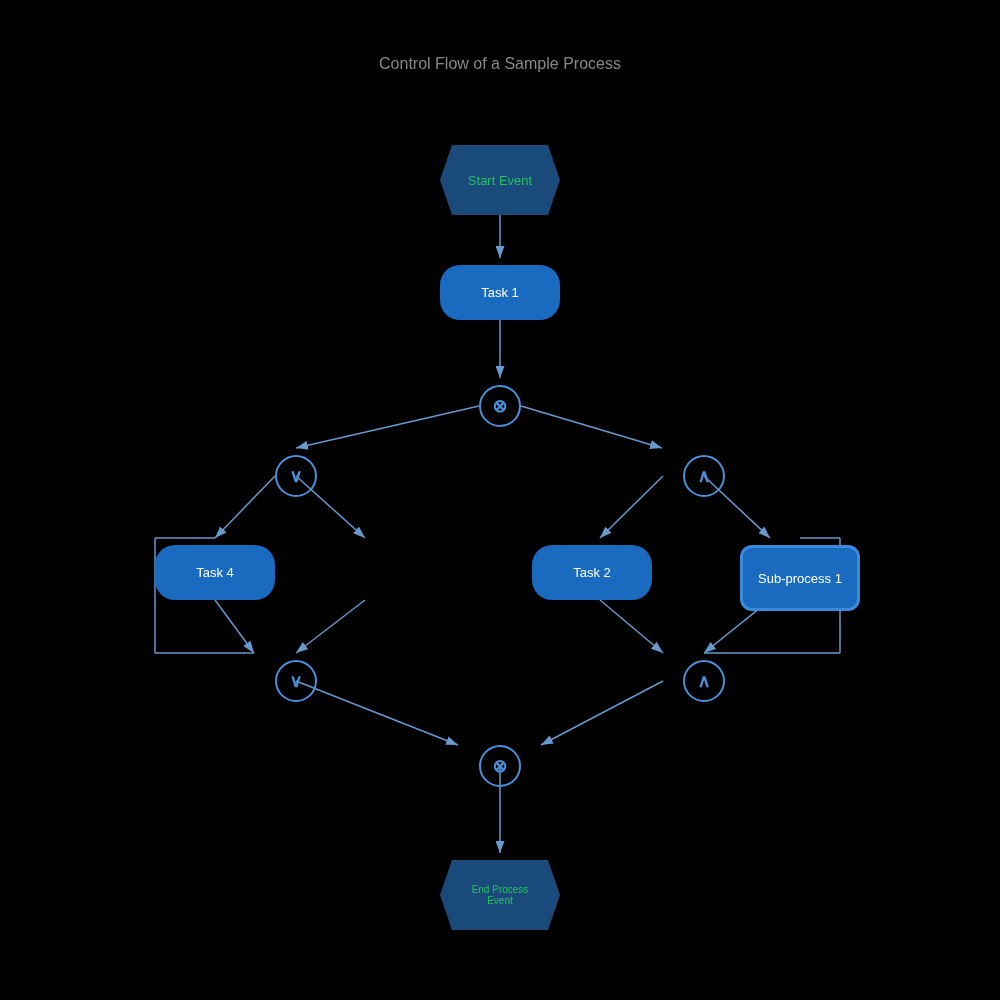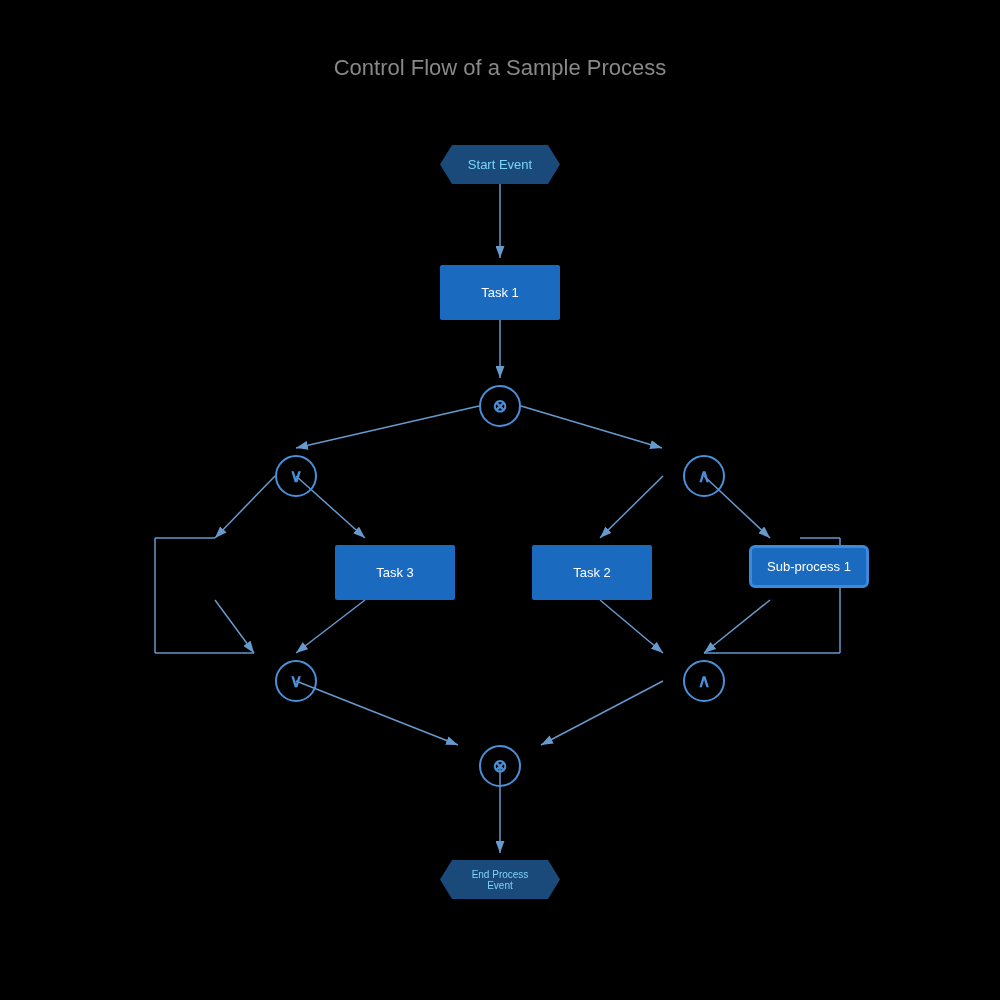--- a/index.html
+++ b/index.html
@@ -21,59 +21,58 @@
       display: flex;
       align-items: center;
       justify-content: center;
       text-align: center;
       color: #fff;
       font-size: 13px;
       font-weight: 500;
     }
     .task-node {
       background: #1a6abf;
-      border-radius: 2px;
+      border-radius: 20px;
       width: 120px;
       height: 55px;
     }
     .subprocess-node {
       background: #1a6abf;
-      border-radius: 6px;
+      border-radius: 12px;
       width: 120px;
-      height: 43px;
+      height: 66px;
       border: 3px solid #3a8ae0;
-      margin-left: 9px;
     }
     .hexagon-node {
       background: #1a4a7a;
-      color: #7dd3fc;
+      color: #22c55e;
       font-size: 13px;
       font-weight: 500;
       width: 120px;
-      height: 39px;
+      height: 70px;
       clip-path: polygon(10% 0%, 90% 0%, 100% 50%, 90% 100%, 10% 100%, 0% 50%);
     }
     .gateway-node {
       background: transparent;
       border: 2px solid #4a90d9;
       border-radius: 50%;
       width: 42px;
       height: 42px;
       color: #4a90d9;
       font-size: 18px;
       font-weight: bold;
     }
     .diagram-title {
       position: absolute;
       top: 55px;
       left: 0;
       right: 0;
       text-align: center;
       color: #888;
-      font-size: 22px;
+      font-size: 16px;
       font-weight: normal;
     }
     svg.arrows {
       position: absolute;
       top: 0;
       left: 0;
       width: 1000px;
       height: 1000px;
       pointer-events: none;
     }
@@ -143,24 +142,24 @@
   </div>
 
   <div class="node gateway-node" style="left:275px; top:455px;">
     <span>∨</span>
   </div>
 
   <div class="node gateway-node" style="left:683px; top:455px;">
     <span>∧</span>
   </div>
 
+  <div class="node task-node" style="left:155px; top:545px;">
+    <span>Task 4</span>
+  </div>
 
-  <div class="node task-node" style="left:335px; top:545px;">
-    <span>Task 3</span>
-  </div>
 
   <div class="node task-node" style="left:532px; top:545px;">
     <span>Task 2</span>
   </div>
 
   <div class="node subprocess-node" style="left:740px; top:545px;">
     <span>Sub-process 1</span>
   </div>
 
   <div class="node gateway-node" style="left:275px; top:660px;">

